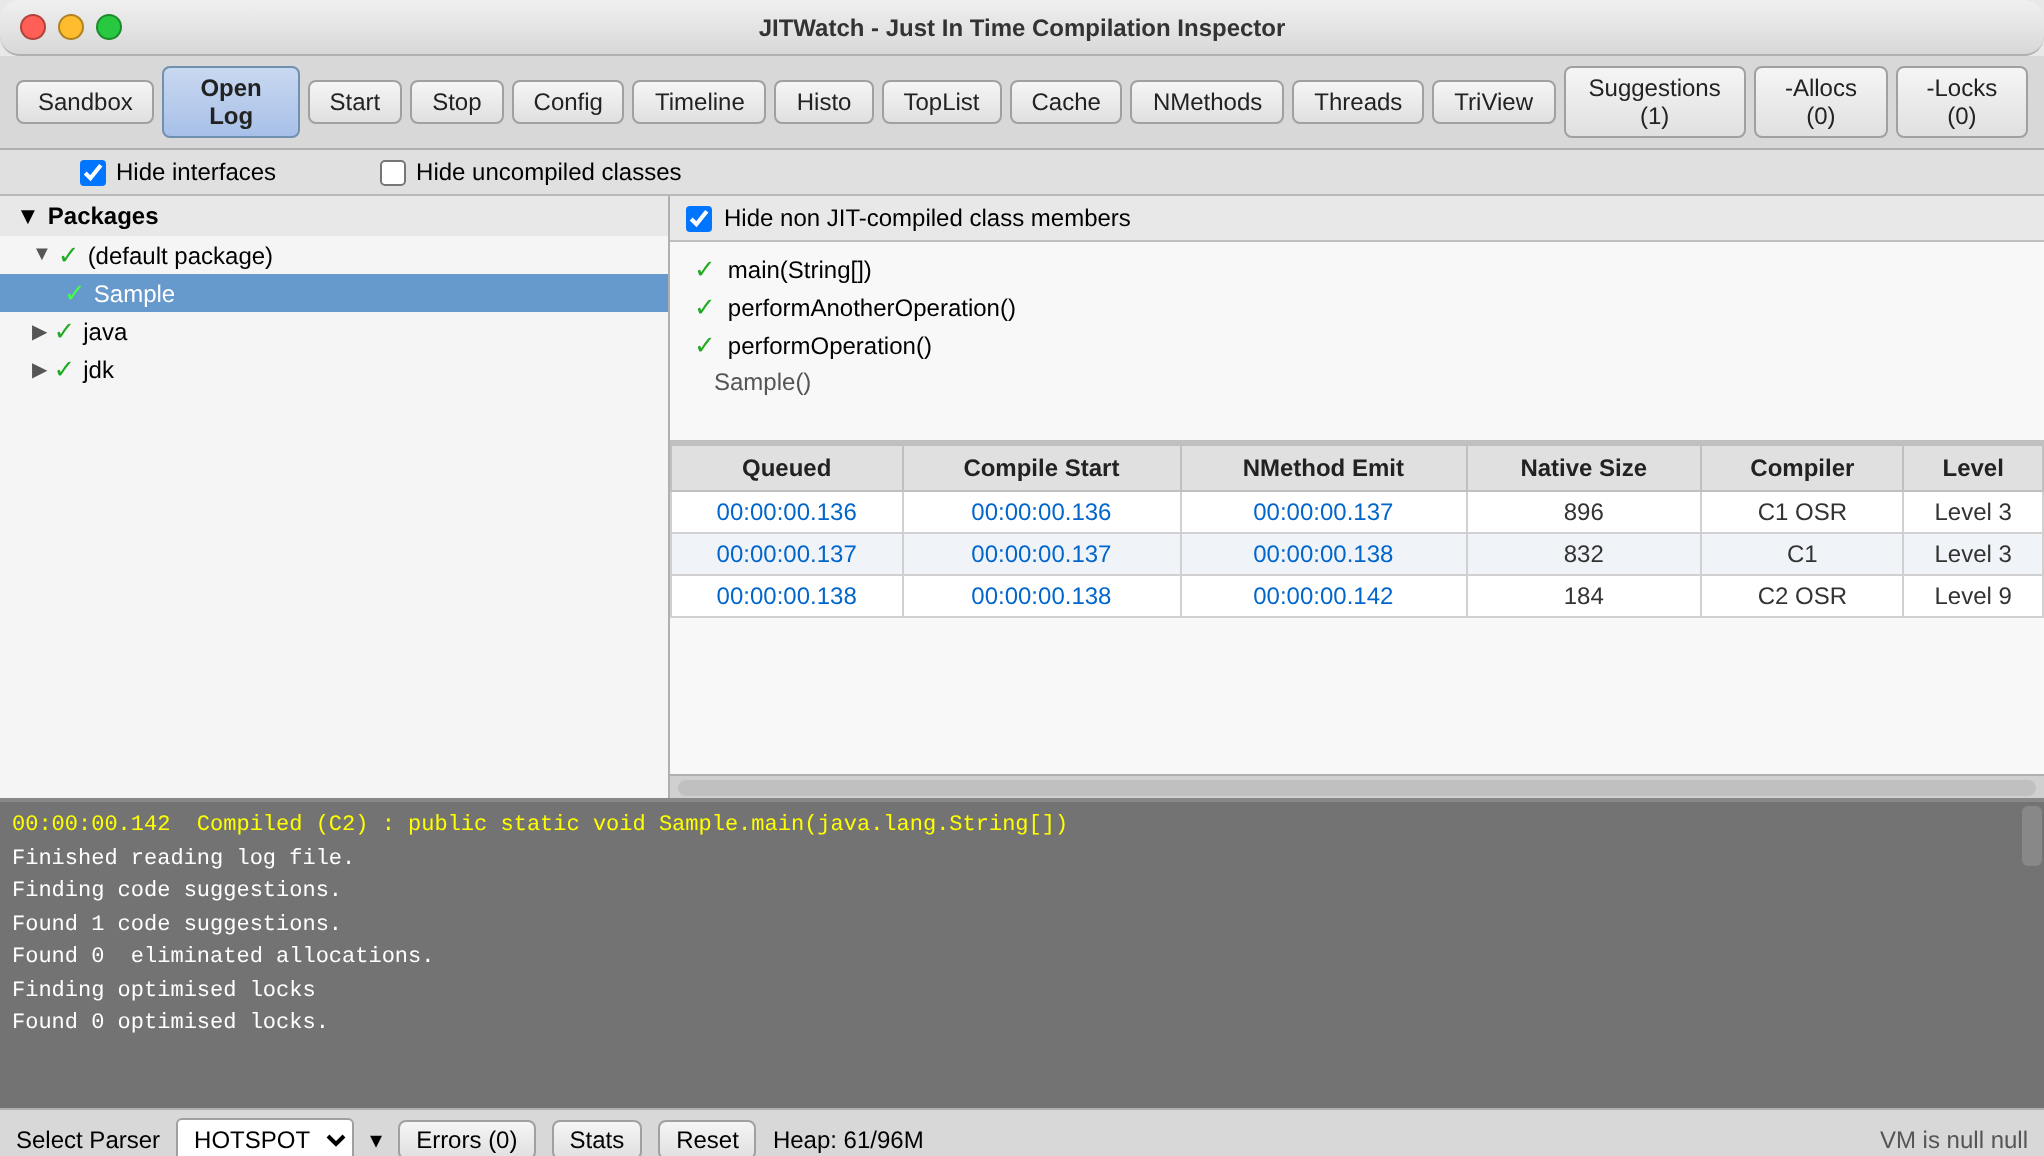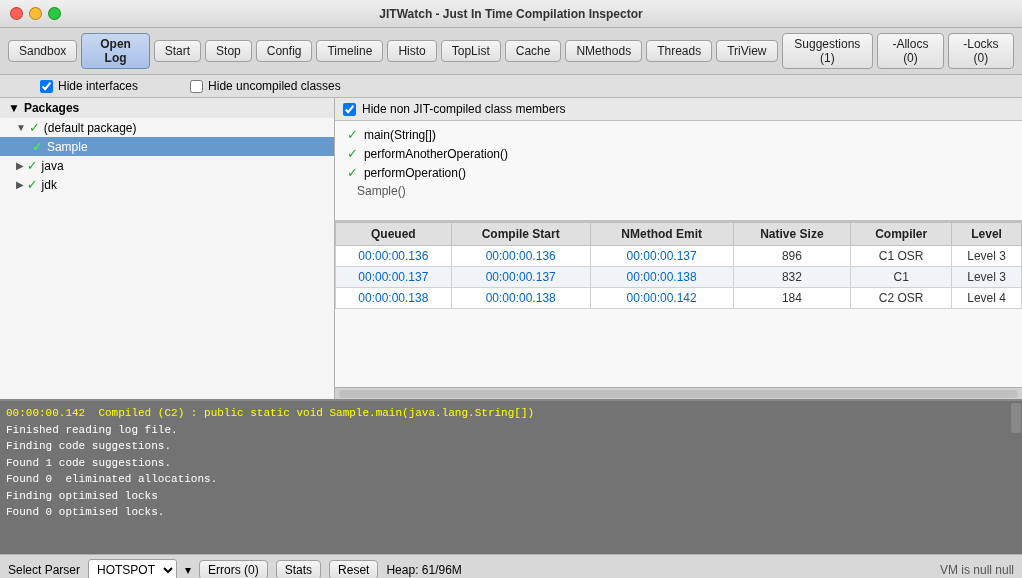--- a/index.html
+++ b/index.html
@@ -14,20 +14,21 @@
 
     
     .title-bar {
       background: linear-gradient(to bottom, #f0f0f0, #d8d8d8);
       height: 28px;
       display: flex;
       align-items: center;
       justify-content: center;
       border-bottom: 1px solid #b0b0b0;
       position: relative;
+      border-radius: 10px;
     }
     .title-bar-buttons {
       position: absolute;
       left: 10px;
       display: flex;
       gap: 6px;
       align-items: center;
     }
     .tb-btn {
       width: 13px;
@@ -375,21 +376,21 @@
               <td>832</td>
               <td>C1</td>
               <td>Level 3</td>
             </tr>
             <tr>
               <td><a class="time-link" href="#">00:00:00.138</a></td>
               <td><a class="time-link" href="#">00:00:00.138</a></td>
               <td><a class="time-link" href="#">00:00:00.142</a></td>
               <td>184</td>
               <td>C2 OSR</td>
-              <td>Level 4</td>
+              <td>Level 9</td>
             </tr>
           </tbody>
       </table>
     </div>
 
     <div class="hscroll-bar">
       <div class="hscroll-track"></div>
     </div>
   </div>
 </div>

